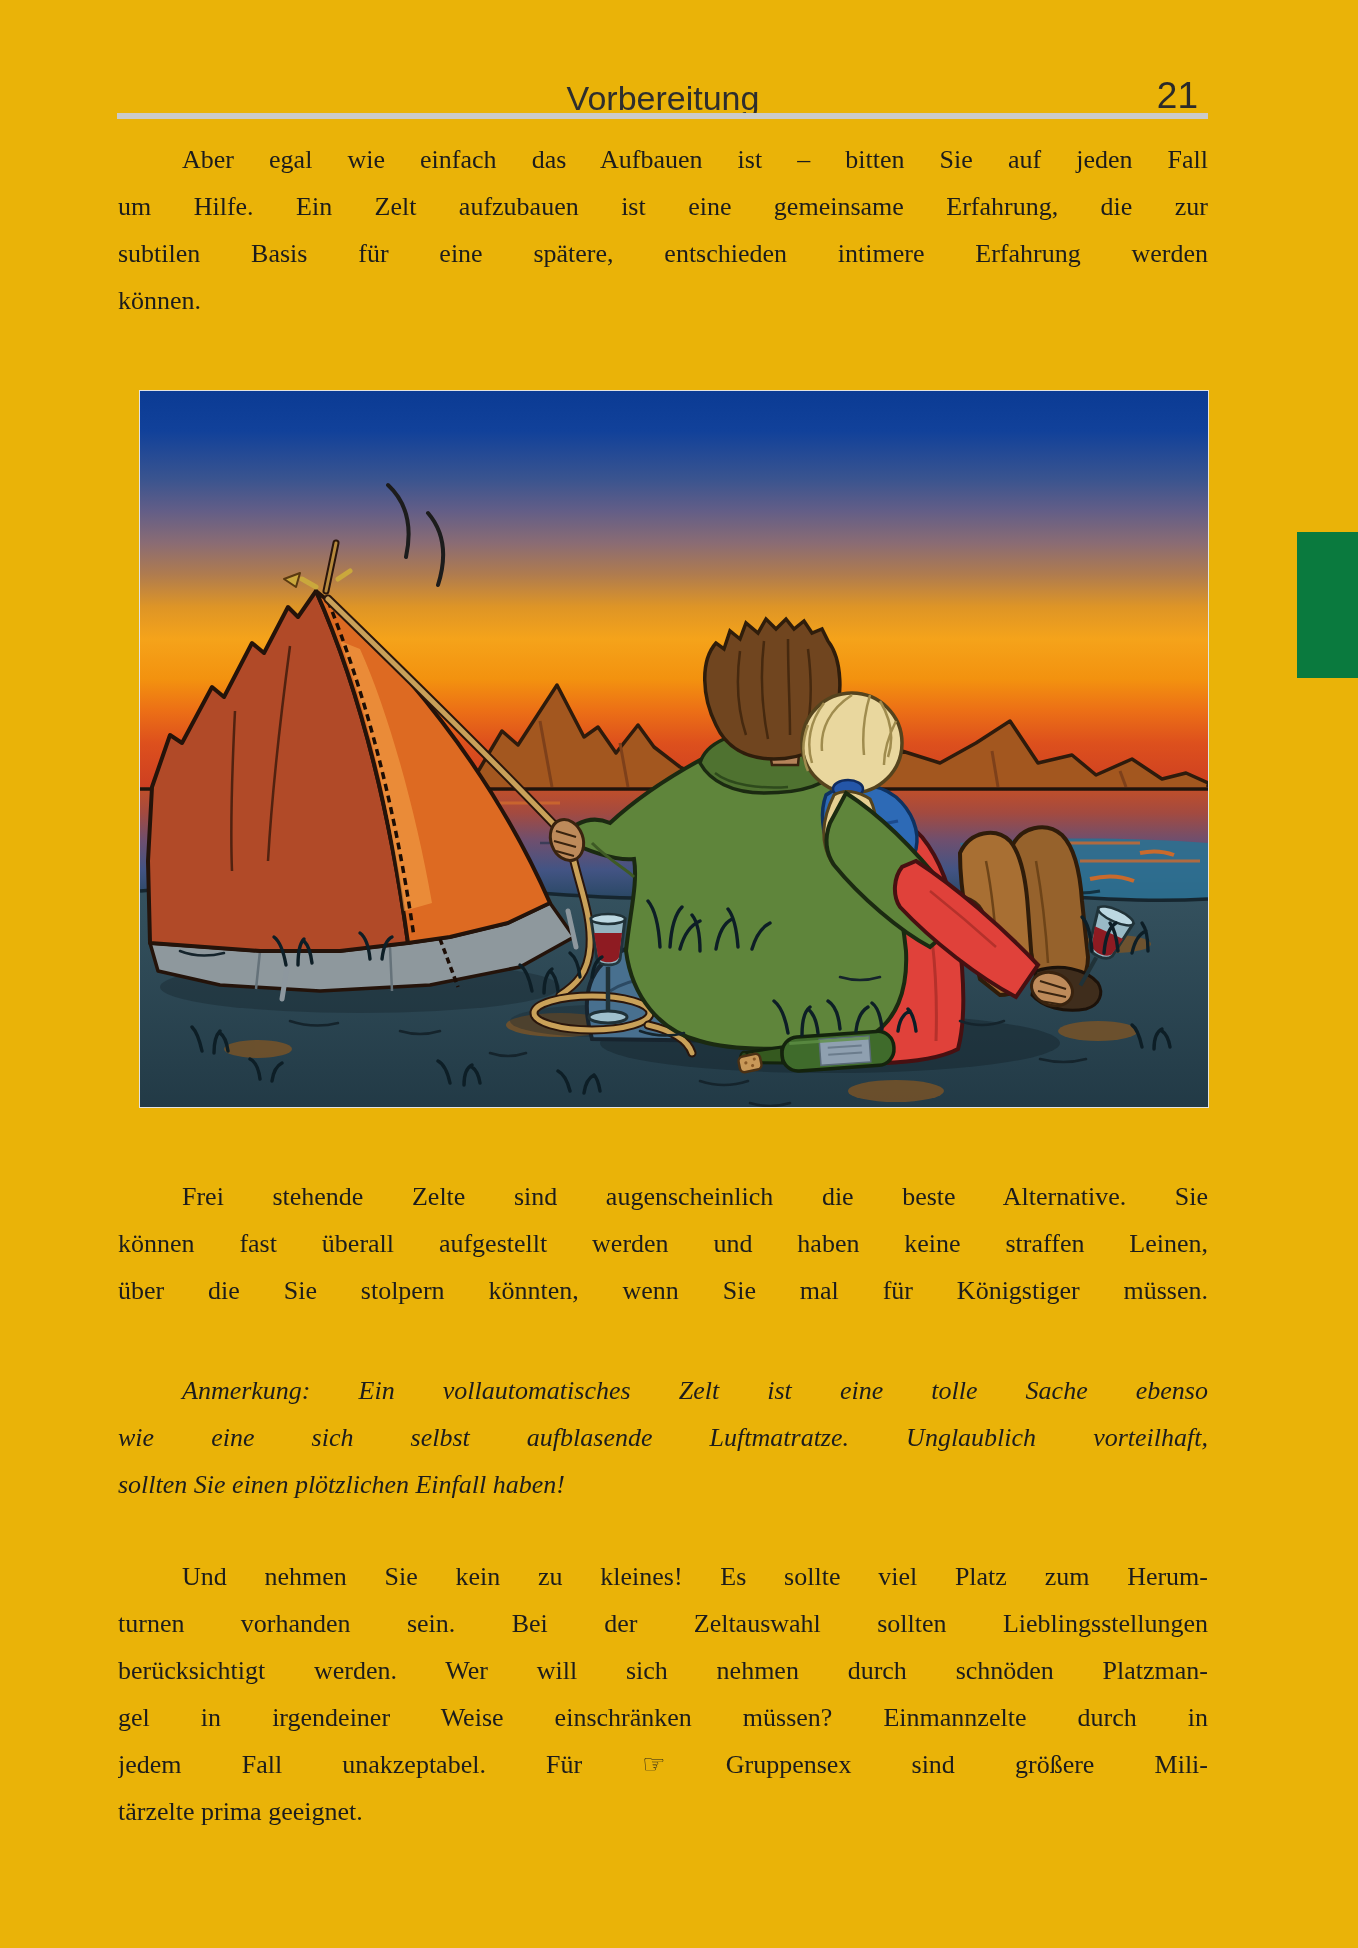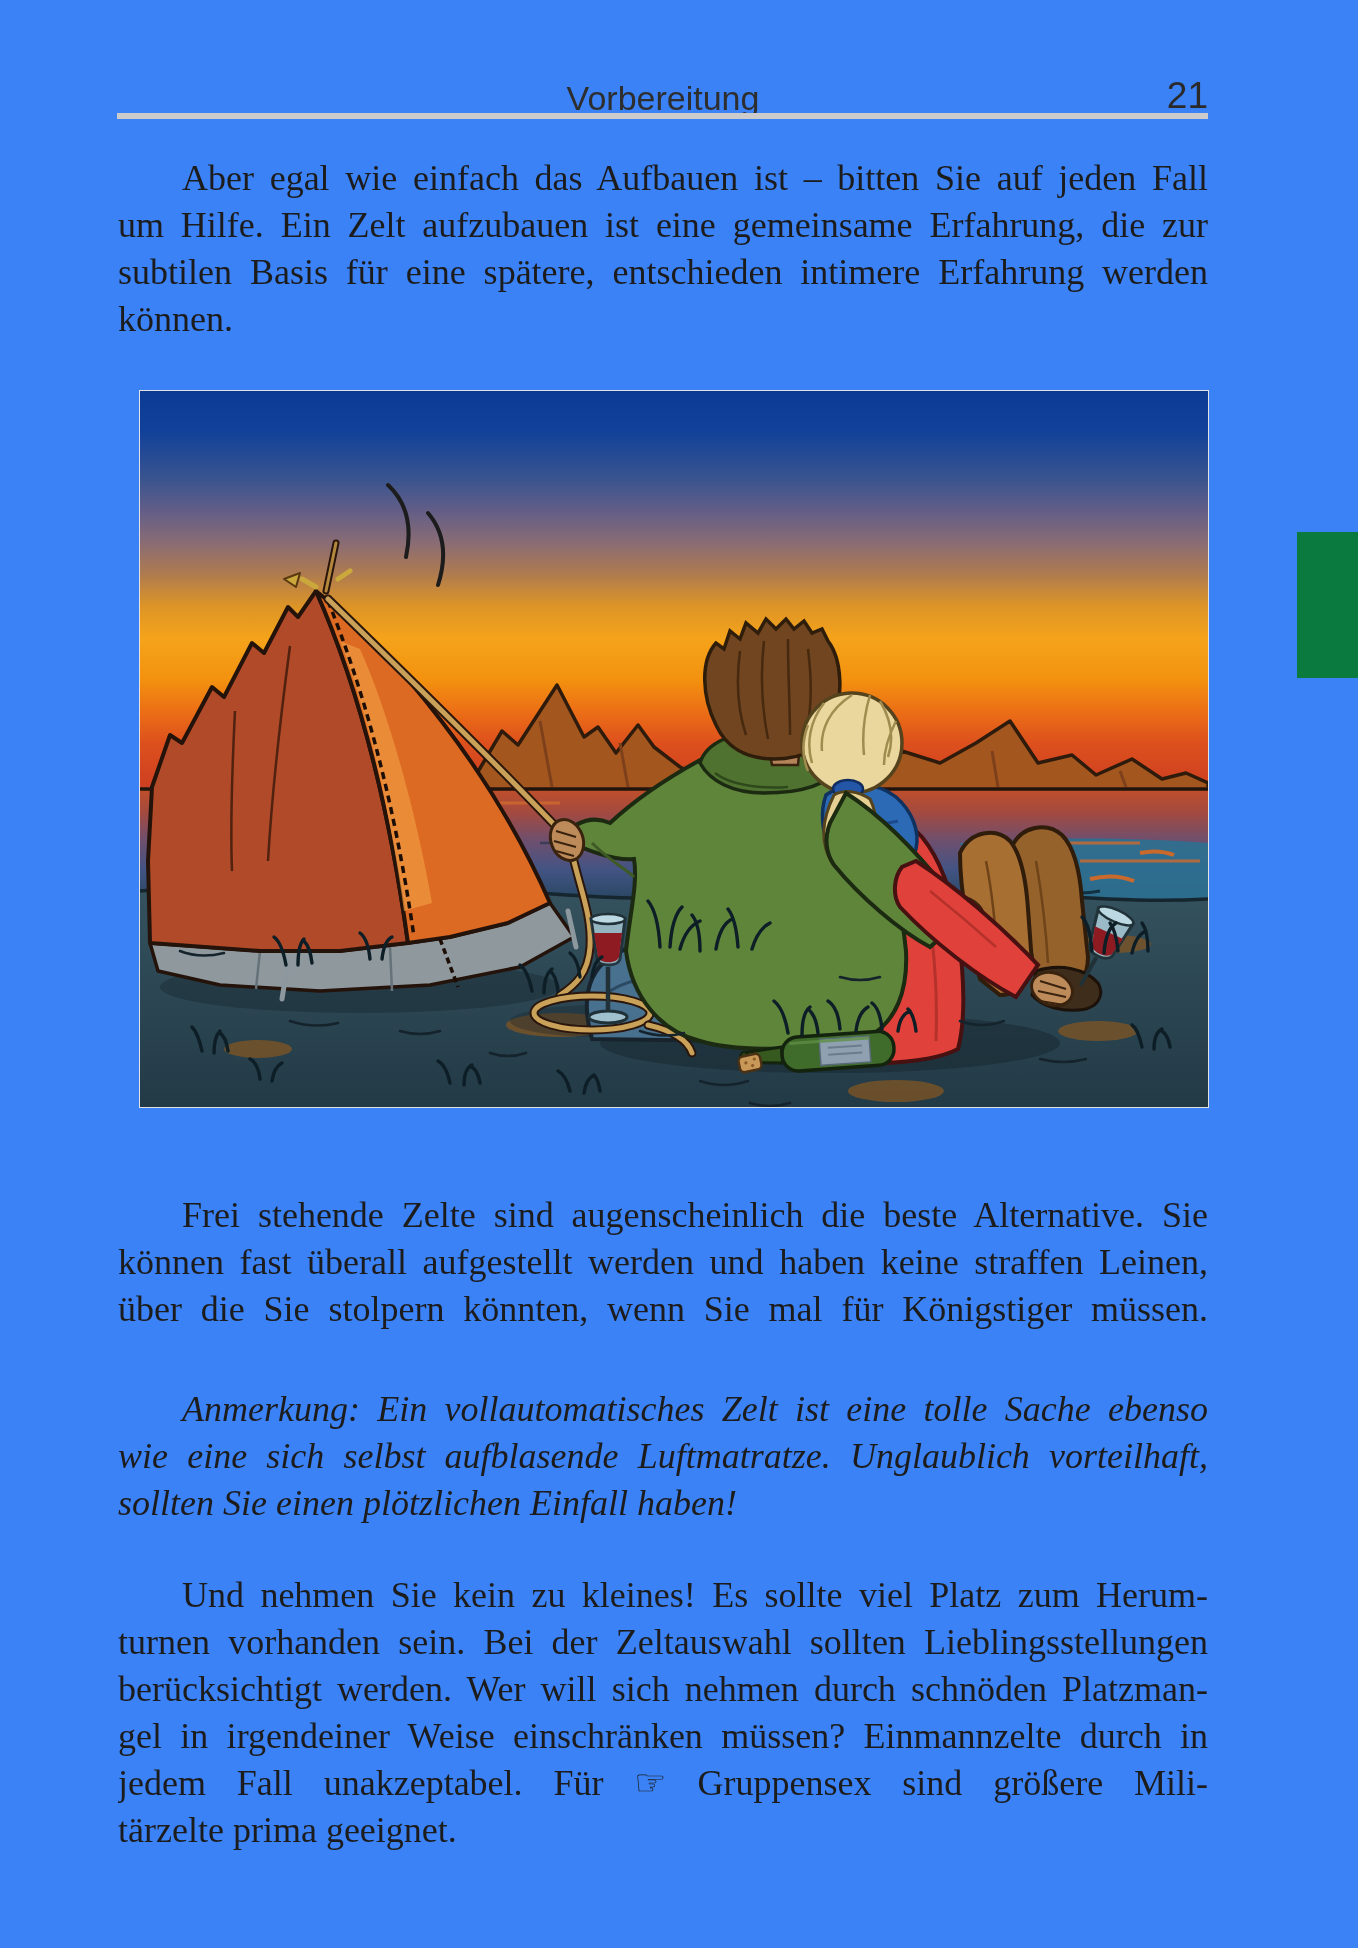--- a/index.html
+++ b/index.html
@@ -1,24 +1,24 @@
 <!DOCTYPE html>
 <html lang="de"><head>
 <meta charset="utf-8">
 <title>Vorbereitung — Seite 21</title>
 <style>
   html,body{margin:0;padding:0;background:#ffffff;}
-  .page{position:relative;width:1358px;height:1948px;background:#3b82f6;
+  .page{position:relative;width:1358px;height:1948px;background:#eab308;
         font-family:"Liberation Serif",serif;color:#1c1c1c;overflow:hidden;}
   .running-head{position:absolute;left:118px;top:80px;width:1090px;text-align:center;
         font-family:"Liberation Sans",sans-serif;font-size:34px;line-height:36px;color:#2e2e2e;}
-  .page-num{position:absolute;top:77px;right:150px;
+  .page-num{position:absolute;top:77px;right:160px;
         font-family:"Liberation Sans",sans-serif;font-size:37px;line-height:38px;color:#2a2a2a;}
   .head-rule{position:absolute;left:117px;top:113px;width:1091px;height:6px;background:#cbcbcb;}
-  .para{position:absolute;left:118px;width:1090px;font-size:36px;line-height:47px;margin-top:19px;}
+  .para{position:absolute;left:118px;width:1090px;font-size:26px;line-height:47px;}
   .para .line{text-align:justify;text-align-last:justify;height:47px;overflow:hidden;}
   .line.indent{text-indent:64px;}
   .line.last{text-align-last:left;}
   .italic{font-style:italic;}
   .p1{top:136px;} .p2{top:1173px;} .p3{top:1367px;} .p4{top:1553px;}
   figure.figure{position:absolute;left:140px;top:391px;width:1068px;height:716px;margin:0;
         outline:1px solid #e2e2e2;}
   figure.figure svg{display:block;width:100%;height:100%;}
   .bookmark{position:absolute;left:1297px;top:532px;width:61px;height:146px;}
 </style>

